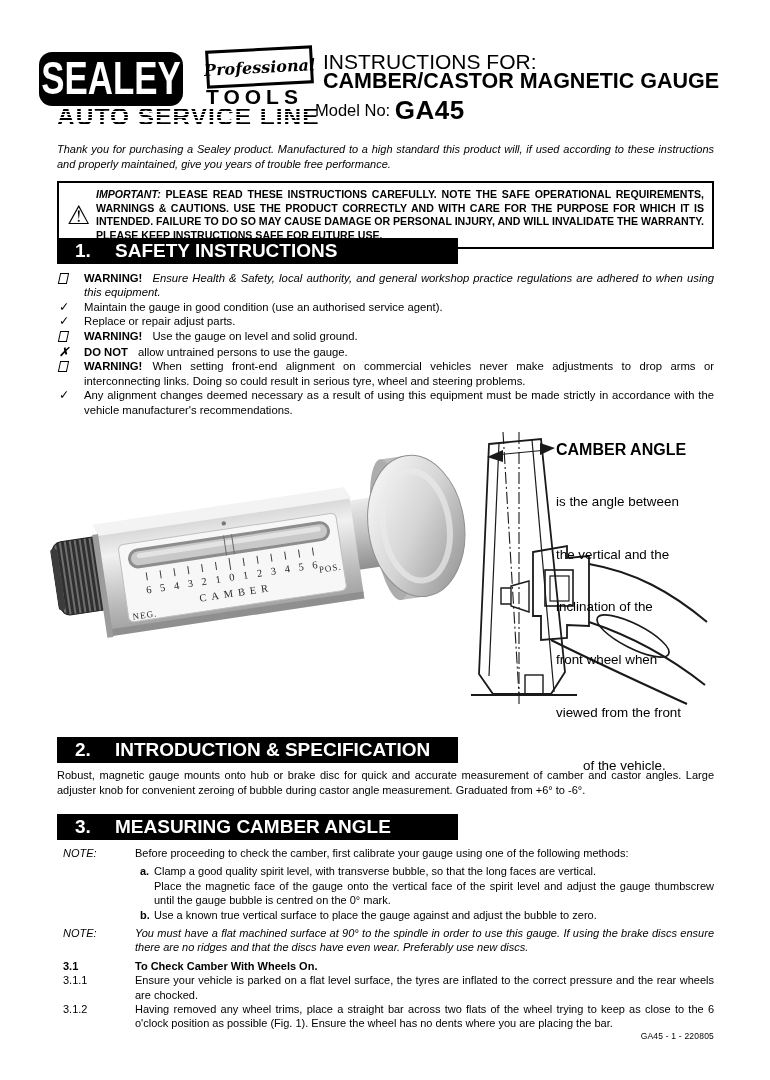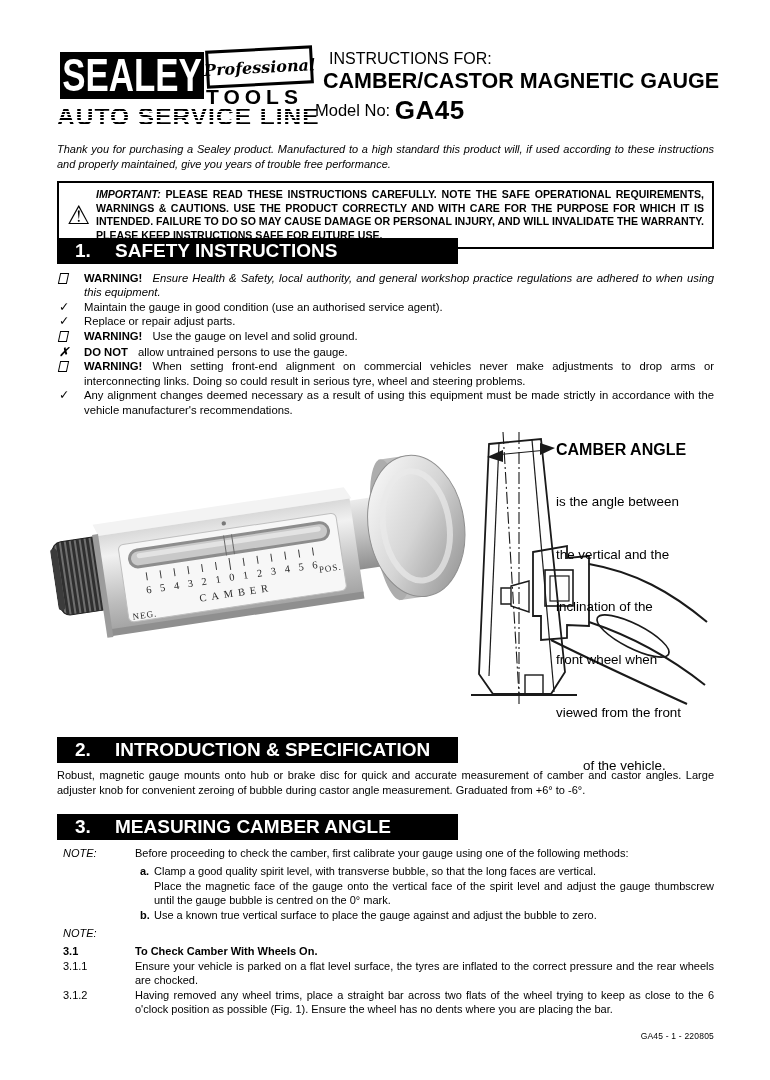--- a/index.html
+++ b/index.html
@@ -1,37 +1,37 @@
 <!DOCTYPE html>
 <html><head>
 <meta charset="utf-8">
 <style>
   html,body { margin:0; padding:0; background:#fff; }
   .page { position:relative; width:770px; height:1080px; background:#fff;
           font-family:"Liberation Sans", sans-serif; color:#000; overflow:hidden; }
 
   
-  .sealey-box { position:absolute; left:60px; top:52px; width:144px; height:47px;
-    background:#000; display:flex; align-items:center; justify-content:center; }
+  .sealey-box { position:absolute; left:39px; top:52px; width:144px; height:54px;
+    background:#000; display:flex; align-items:center; justify-content:center;border-radius:13px; }
   .sealey-box span { color:#fff; font-weight:bold; font-size:42px; letter-spacing:0px;
     transform:scale(0.83,1.08); white-space:nowrap; }
   .prof-box { position:absolute; left:206px; top:48px; width:107px; height:38px;
     border:3px solid #000; box-sizing:border-box; background:#fff; transform:rotate(-3deg);
     display:flex; align-items:center; justify-content:center; }
   .prof-box span { font-family:"DejaVu Serif", serif; font-style:italic; font-weight:bold;
     font-size:16px; white-space:nowrap; }
   .tools-line { position:absolute; left:206px; top:85px; width:107px; text-align:left;
     font-weight:bold; font-size:21px; letter-spacing:5px; white-space:nowrap; }
   .asl { position:absolute; left:57px; top:103px; font-weight:bold; font-size:24px;
     letter-spacing:1px; white-space:nowrap; transform:scale(1.02,1.0); transform-origin:left top; }
   @supports ((-webkit-background-clip:text) or (background-clip:text)) {
     .asl { background:repeating-linear-gradient(to bottom,#000 0 2px,#fff 2px 3.1px);
       -webkit-background-clip:text; background-clip:text; color:transparent; }
   }
-  .ins-for  { position:absolute; left:323px; top:50px;  font-size:16px;margin-left:6px; }
+  .ins-for  { position:absolute; left:323px; top:50px;  font-size:21px; }
   .prod-ttl { position:absolute; left:323px; top:69px;  font-size:21.5px; font-weight:bold; white-space:nowrap; }
   .model-ln { position:absolute; left:315px; top:95px;  font-size:16.5px; }
   .model-ln b { font-size:26px; letter-spacing:0.5px; vertical-align:-3px; }
 
   .thankyou { position:absolute; left:57px; top:142px; width:657px;
     font-size:11px; line-height:15px; text-align:justify;font-style:italic; }
 
   
   .impbox { position:absolute; left:57px; top:181px; width:657px; box-sizing:border-box;
     border:2px solid #000; padding:5px 8px 5px 37px; }
@@ -281,20 +281,21 @@
           <div class="just">Place the magnetic face of the gauge onto the vertical face of the spirit level and adjust the gauge thumbscrew until the gauge bubble is centred on the 0° mark.</div>
         </span>
       </div>
       <div class="abrow">
         <span class="ablab">b.</span>
         <span class="abtxt">Use a known true vertical surface to place the gauge against and adjust the bubble to zero.</span>
       </div>
     </div>
     <div class="nrow">
       <span class="nlab">NOTE:</span>
+      <span class="ntxt ital just">You must have a flat machined surface at 90° to the spindle in order to use this gauge. If using the brake discs ensure there are no ridges and that the discs have even wear. Preferably use new discs.</span>
     </div>
     <div class="nrow mt">
       <span class="slab bold">3.1</span>
       <span class="ntxt bold">To Check Camber With Wheels On.</span>
     </div>
     <div class="nrow">
       <span class="slab">3.1.1</span>
       <span class="ntxt just">Ensure your vehicle is parked on a flat level surface, the tyres are inflated to the correct pressure and the rear wheels are chocked.</span>
     </div>
     <div class="nrow">

